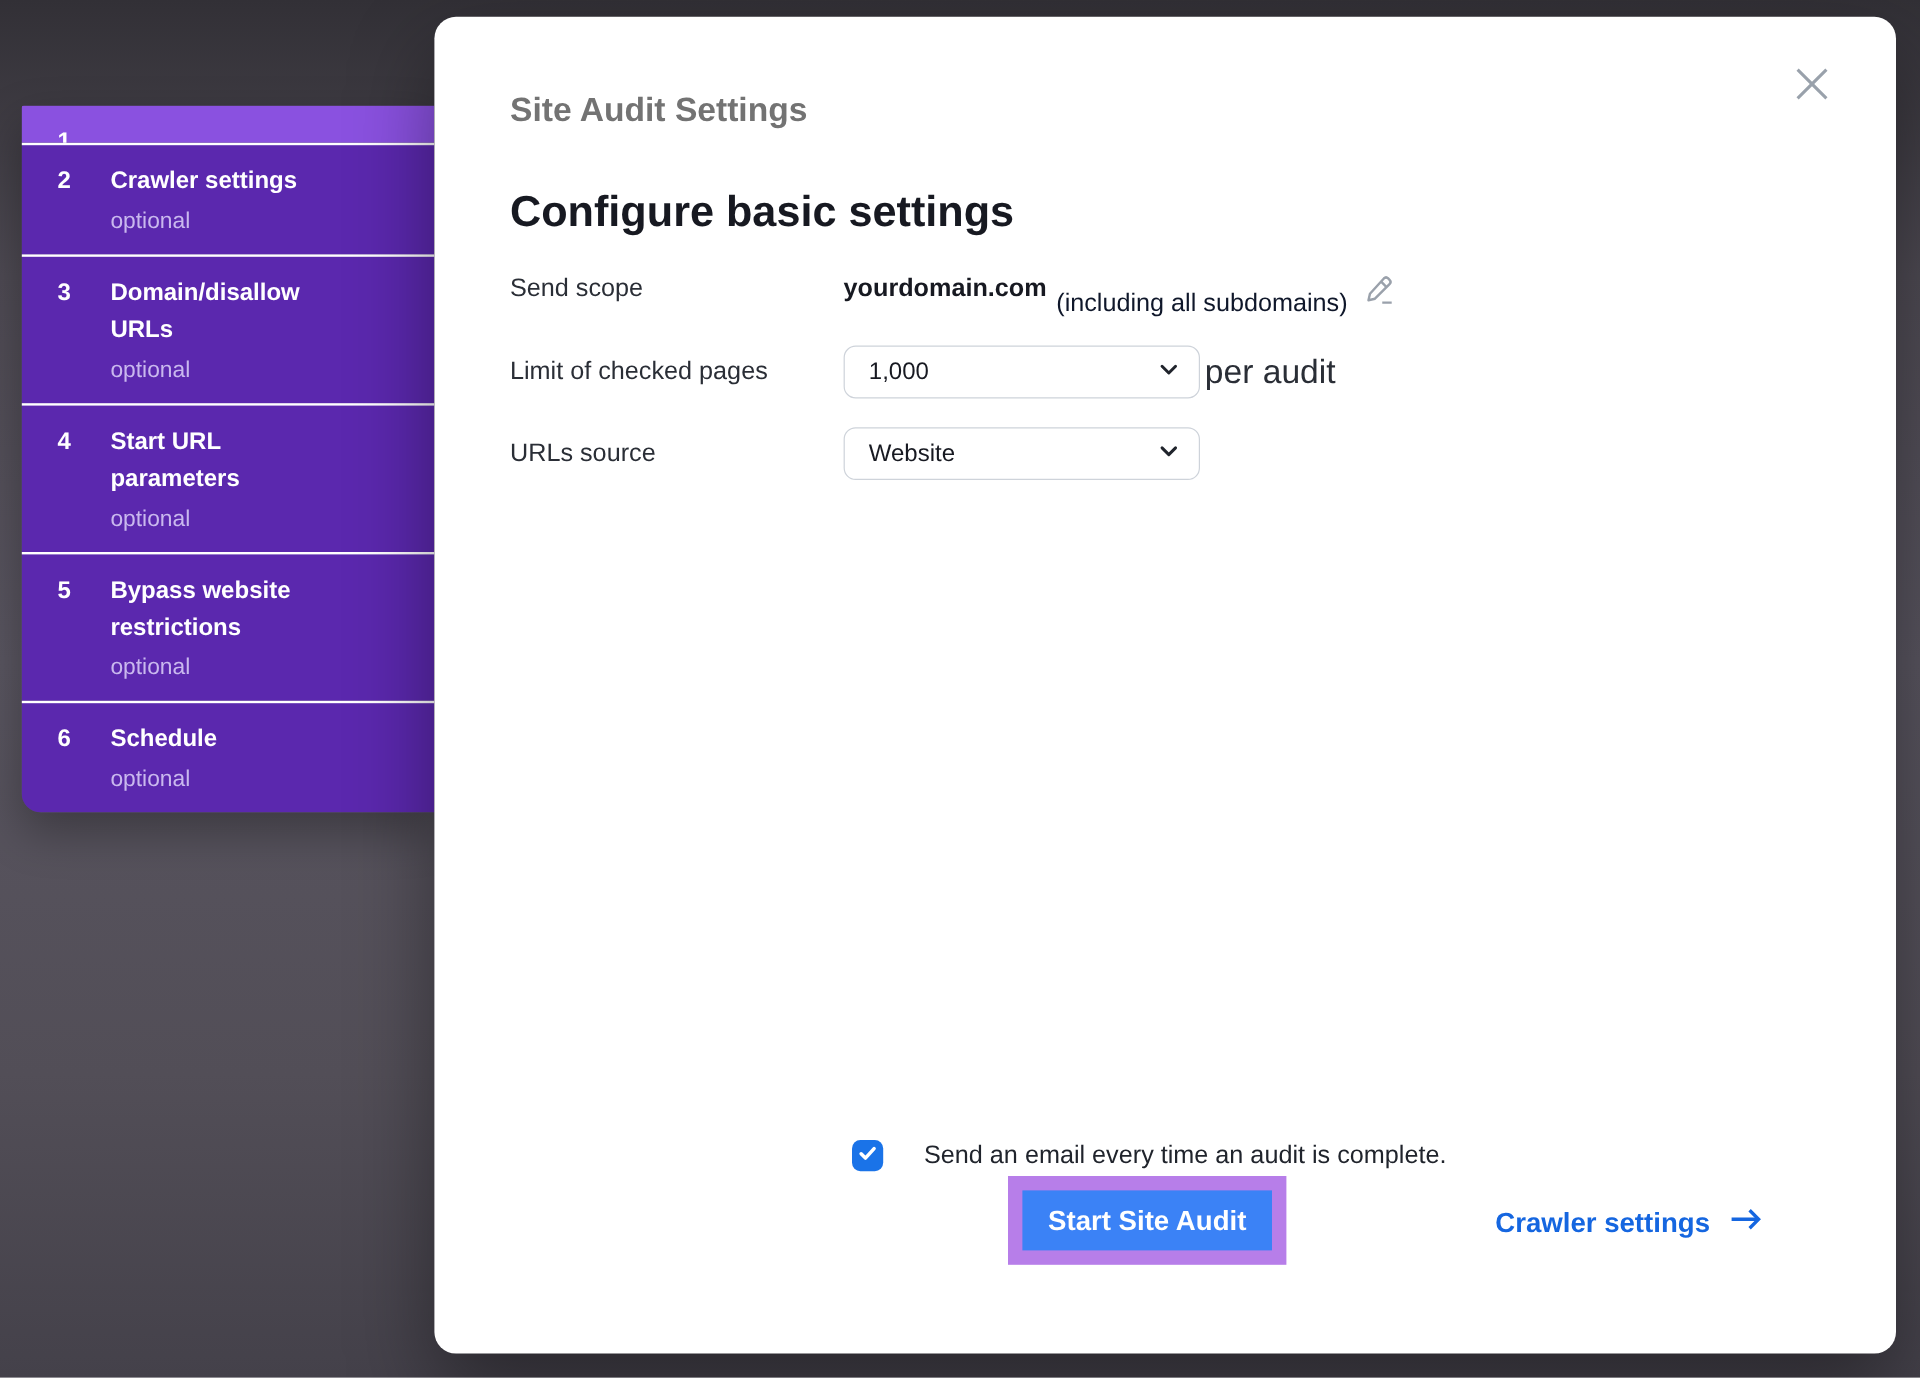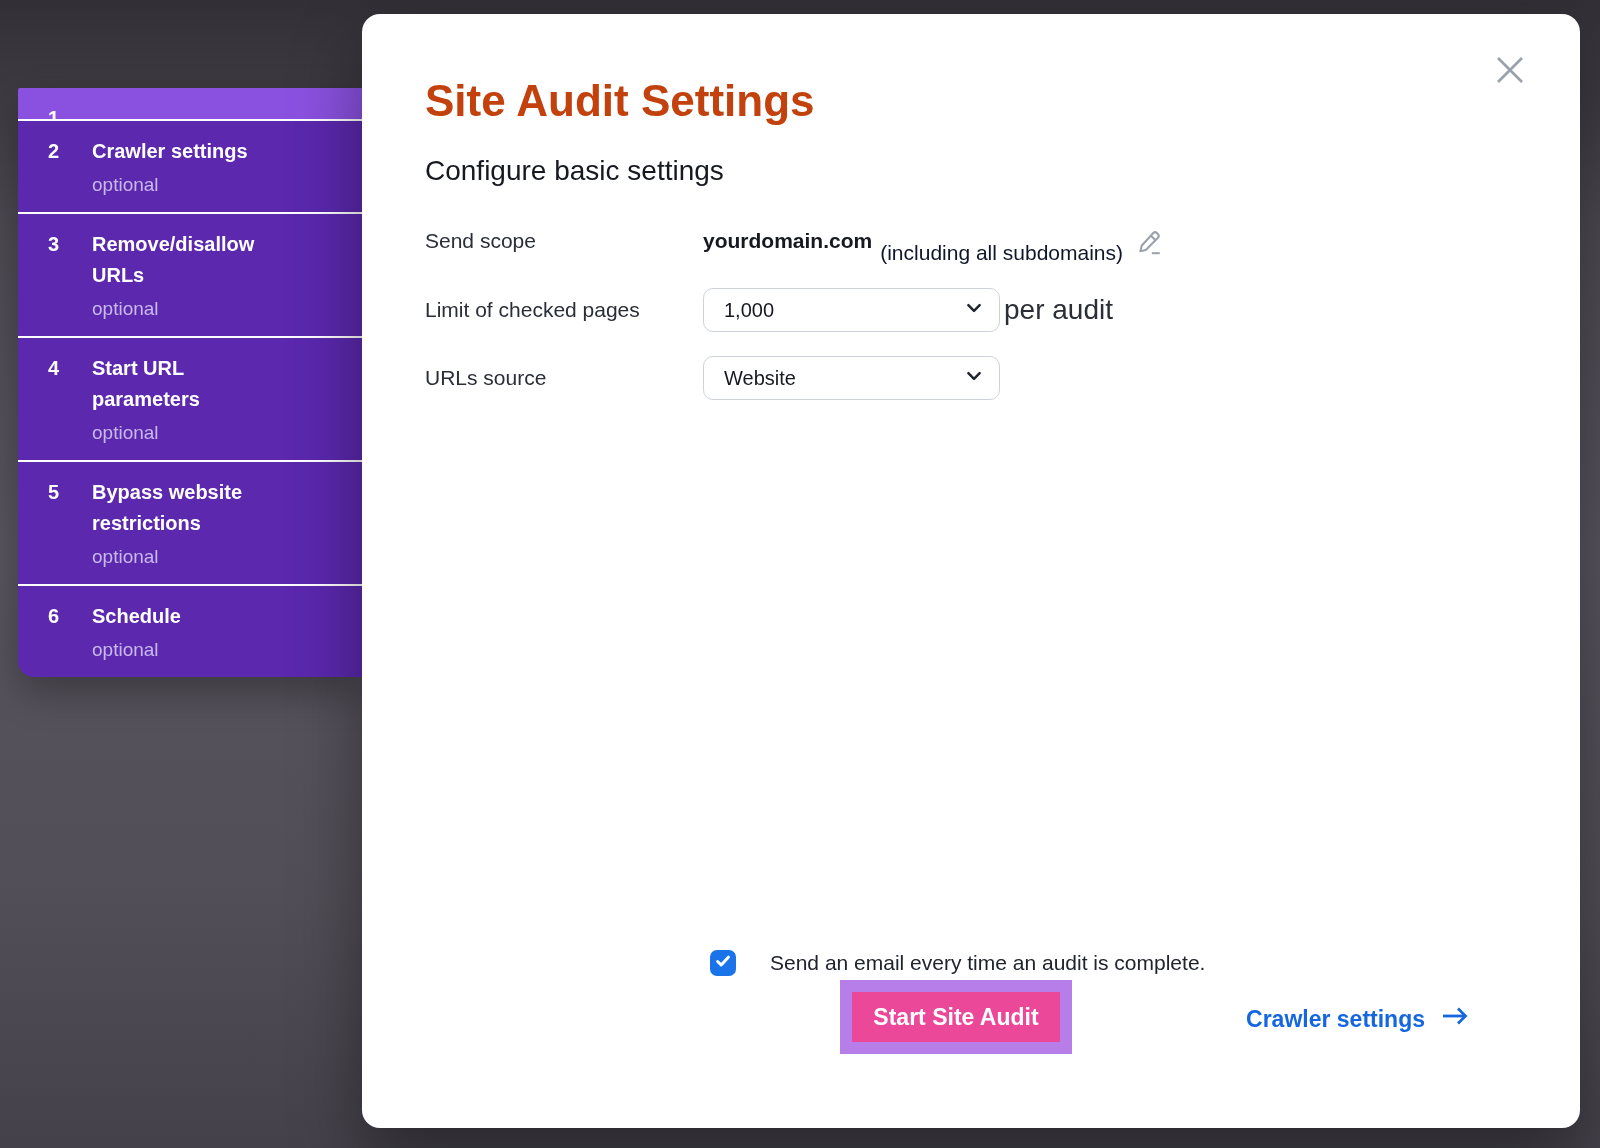--- a/index.html
+++ b/index.html
@@ -24,22 +24,22 @@
   .sb-sub { font-size:19px; line-height:23px; margin-top:6px; color:#c9b8ee; font-weight:400; }
   .sb-sub:empty { display:none; }
 
   
   .modal {
     position:absolute; left:362px; top:14px; width:1218px; height:1114px;
     background:#ffffff; border-radius:18px;
     box-shadow:0 30px 70px rgba(0,0,0,.40);
   }
   .close-btn { position:absolute; top:36px; right:50px; width:40px; height:40px; cursor:pointer; }
-  .m-title { position:absolute; left:63px; top:62px; font-size:44px; font-weight:700; color:#c2410c; }
-  .m-section { position:absolute; left:63px; top:141px; font-size:28px; font-weight:400; color:#171921; }
+  .m-title { position:absolute; left:63px; top:62px; font-size:28px; font-weight:700; color:#737373; }
+  .m-section { position:absolute; left:63px; top:141px; font-size:36px; font-weight:700; color:#171921; }
 
   .form-row { position:absolute; left:63px; display:flex; align-items:center; }
   .f-label { width:278px; flex:0 0 278px; font-size:21px; color:#2a2e36; }
   .row-scope { top:210px; height:34px; }
   .row-limit { top:274px; height:44px; }
   .row-source { top:342px; height:44px; }
 
   .scope-domain { font-size:21px; font-weight:700; color:#171921; }
   .scope-note { font-size:21px; color:#0f172a; margin-left:8px;margin-top:24px; }
   .edit-ic { margin-left:12px; position:relative; top:3px; }
@@ -54,21 +54,21 @@
 
   .check-row { position:absolute; left:348px; top:936px; display:flex; align-items:center; }
   .checkbox {
     width:26px; height:26px; border-radius:7px; background:#1a73e8;
     display:flex; align-items:center; justify-content:center; cursor:pointer; flex:0 0 26px;
   }
   .check-label { margin-left:34px; font-size:21px; color:#20242c; cursor:pointer; }
 
   .btn-wrap { position:absolute; left:478px; top:966px; padding:12px; background:#b77ee9; }
   .start-btn {
-    width:208px; height:50px; background:#ec4899; border:none; cursor:pointer;
+    width:208px; height:50px; background:#3b82f6; border:none; cursor:pointer;
     color:#fff; font-size:23px; font-weight:700;
     font-family:"Liberation Sans","DejaVu Sans",sans-serif;
     display:flex; align-items:center; justify-content:center;
   }
 
   .crawler-link {
     position:absolute; top:988px; right:110px; height:34px;
     display:flex; align-items:center; gap:15px; cursor:pointer;
     font-size:23px; font-weight:700; color:#1566e0;
   }
@@ -81,21 +81,21 @@
     <span class="sb-num">1</span>
 
   </div>
   <div class="sb-item">
     <span class="sb-num">2</span>
     <div class="sb-label">Crawler settings</div>
     <div class="sb-sub">optional</div>
   </div>
   <div class="sb-item">
     <span class="sb-num">3</span>
-    <div class="sb-label">Remove/disallow URLs</div>
+    <div class="sb-label">Domain/disallow URLs</div>
     <div class="sb-sub">optional</div>
   </div>
   <div class="sb-item">
     <span class="sb-num">4</span>
     <div class="sb-label">Start URL parameters</div>
     <div class="sb-sub">optional</div>
   </div>
   <div class="sb-item">
     <span class="sb-num">5</span>
     <div class="sb-label">Bypass website restrictions</div>

